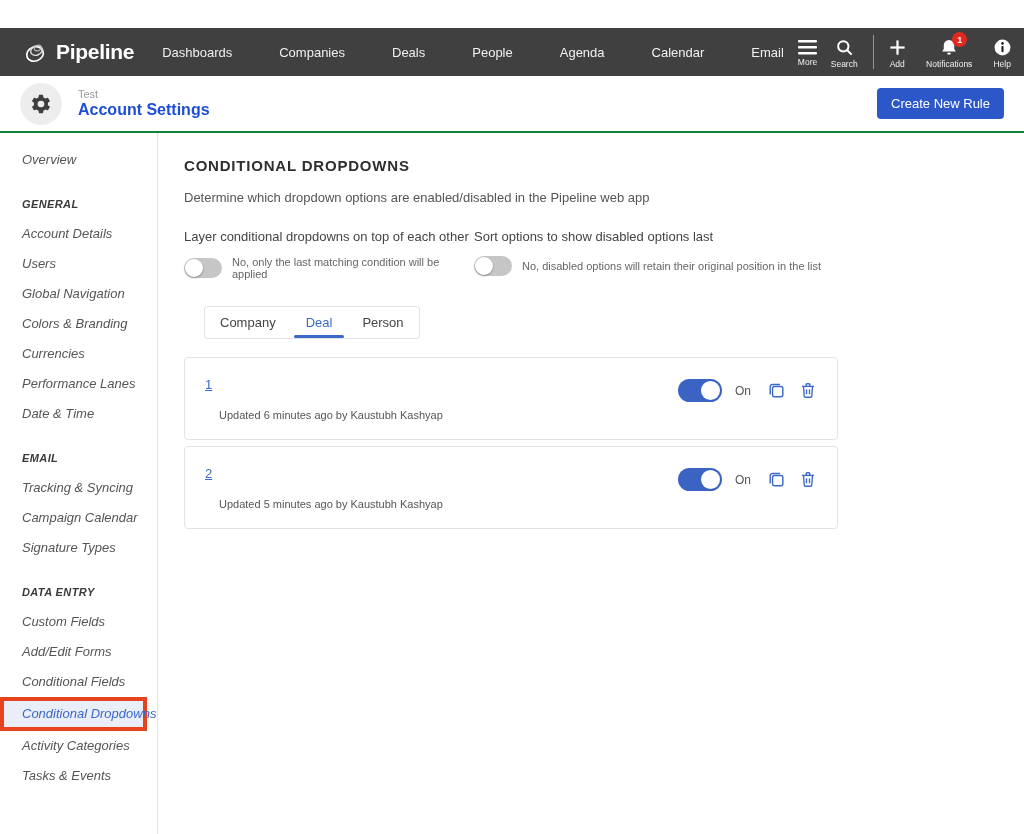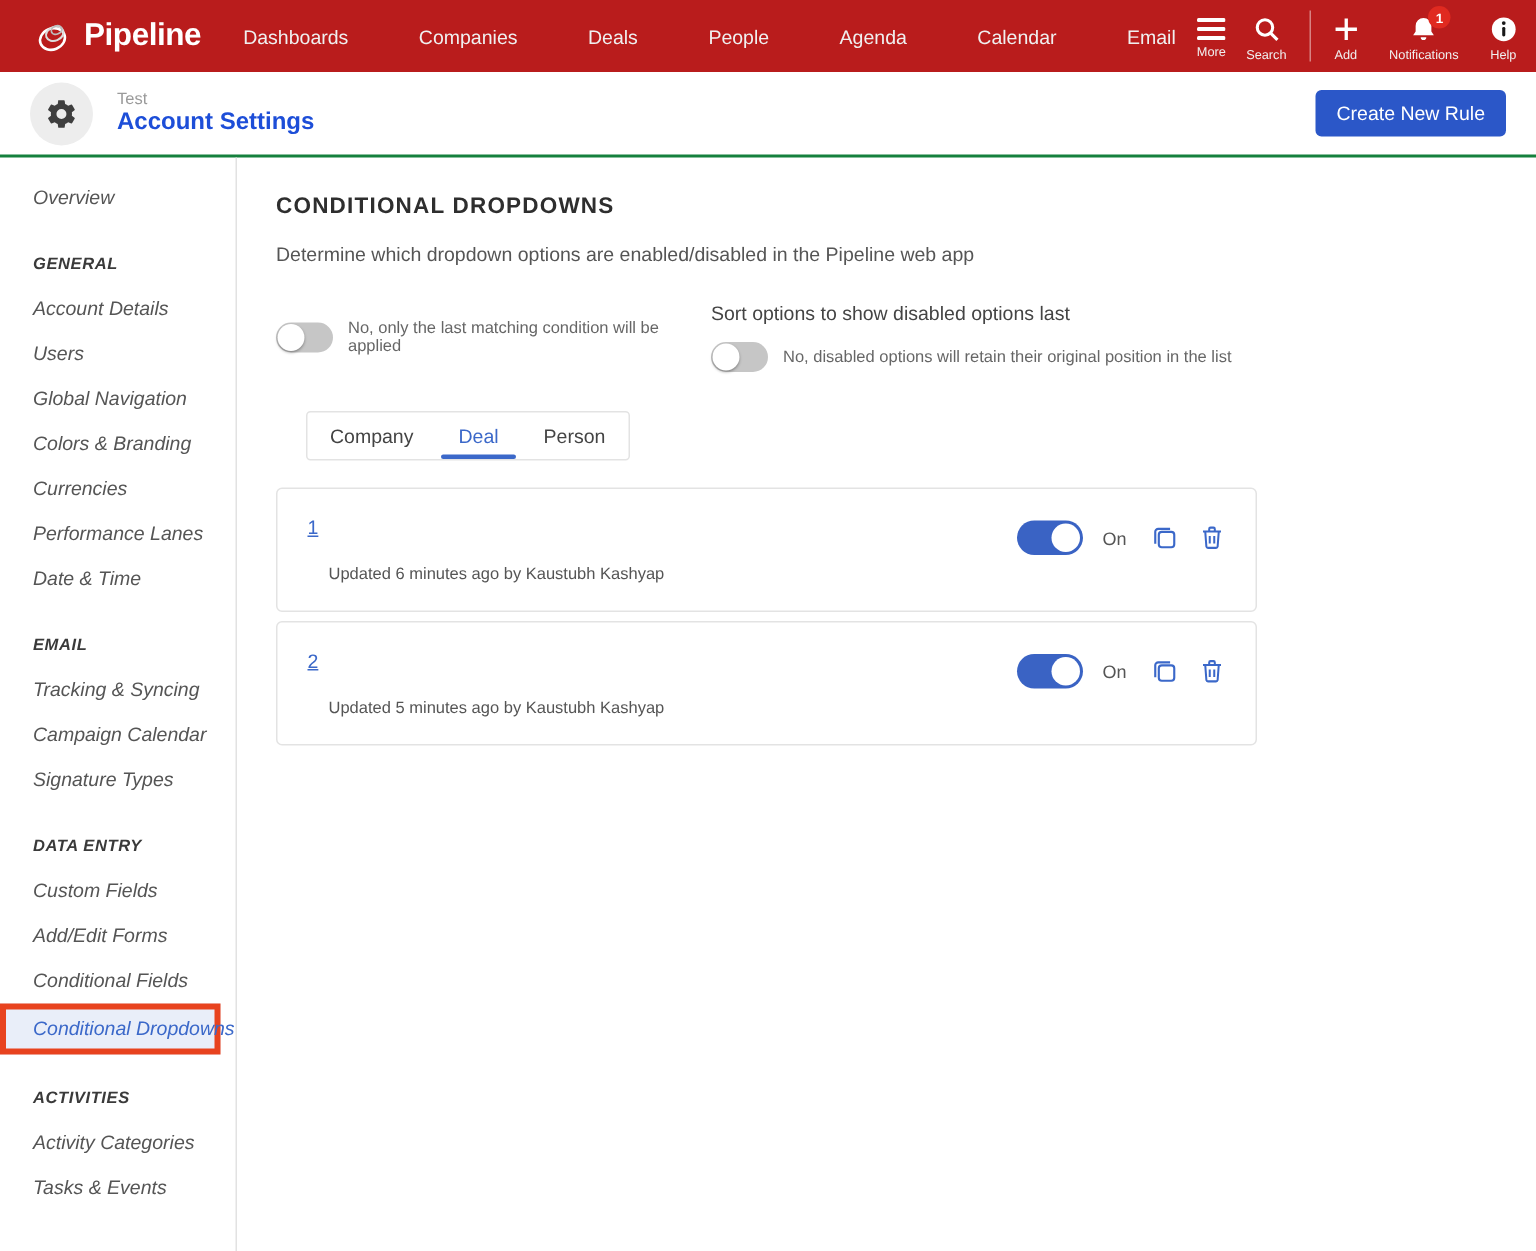--- a/index.html
+++ b/index.html
@@ -1,20 +1,20 @@
 <!DOCTYPE html>
 <html><head>
 <meta charset="utf-8">
 <style>
   * { margin:0; padding:0; box-sizing:border-box; }
   html,body { width:1024px; height:834px; overflow:hidden; background:#fff;
     font-family:"Liberation Sans","DejaVu Sans",sans-serif; }
 
   
-  .topnav { height:48px; background:#b91c1c; display:flex; align-items:center; padding:0 12px 0 22px; }
+  .topnav { height:48px; background:#404040; display:flex; align-items:center; padding:0 12px 0 22px;margin-top:28px; }
   .brand { display:flex; align-items:center; gap:8px; margin-right:28px; }
   .brand-text { color:#fff; font-size:21px; font-weight:700; letter-spacing:-0.3px; }
   .nav-links { display:flex; align-items:center; gap:47px; }
   .nav-link { color:#f0f0f0; font-size:13px; cursor:pointer; white-space:nowrap; }
   .icon-group { margin-left:auto; display:flex; align-items:center; }
   .icon-item { width:54px; display:flex; flex-direction:column; align-items:center; justify-content:center;
     color:#fff; cursor:pointer; gap:2px; padding-top:3px; }
   .icon-item .lbl { font-size:8.5px; color:#f0f0f0; }
   .more-item { width:52px; margin-left:14px; }
   .nav-divider { width:1px; height:34px; background:rgba(255,255,255,0.45); margin:0 2px; }
@@ -185,31 +185,31 @@
     <div class="side-item">Tracking &amp; Syncing</div>
     <div class="side-item">Campaign Calendar</div>
     <div class="side-item">Signature Types</div>
 
     <div class="side-header">DATA ENTRY</div>
     <div class="side-item">Custom Fields</div>
     <div class="side-item">Add/Edit Forms</div>
     <div class="side-item">Conditional Fields</div>
     <div class="side-item active">Conditional Dropdowns</div>
 
-    <div class="side-header">ACTIVITIES</div>
     <div class="side-item">Activity Categories</div>
     <div class="side-item">Tasks &amp; Events</div>
   </div>
 
   <div class="main">
     <div class="main-title">CONDITIONAL DROPDOWNS</div>
     <div class="main-desc">Determine which dropdown options are enabled/disabled in the Pipeline web app</div>
 
     <div class="settings-row">
       <div class="setting-col1">
+        <div class="setting-label">Layer conditional dropdowns on top of each other</div>
         <div class="toggle-row">
           <span class="toggle off">
               <span class="knob"></span>
             </span>
           <span class="toggle-caption">No, only the last matching condition will be applied</span>
         </div>
       </div>
       <div>
         <div class="setting-label">Sort options to show disabled options last</div>
         <div class="toggle-row">

